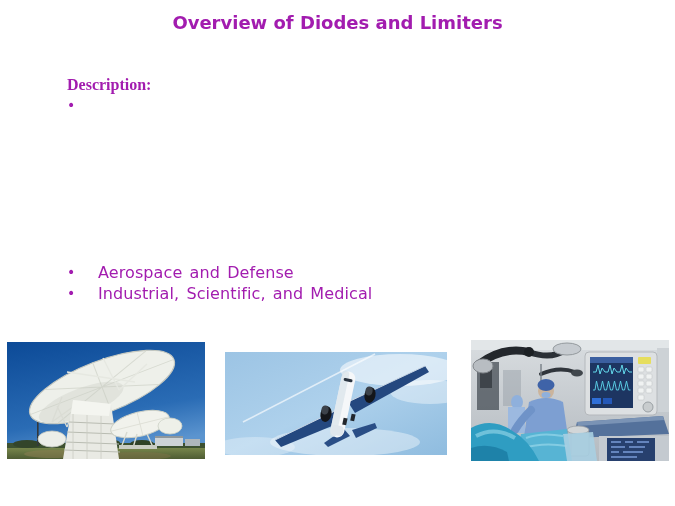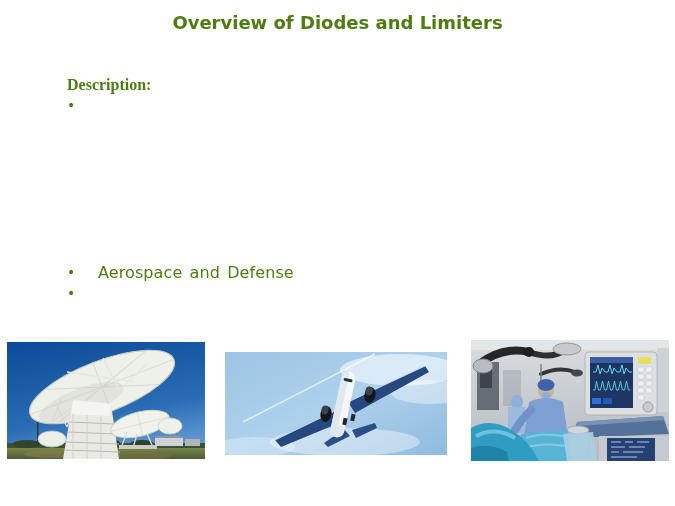--- a/index.html
+++ b/index.html
@@ -1,18 +1,18 @@
 <!DOCTYPE html>
 <html><head>
 <meta charset="utf-8">
 <style>
   html,body{margin:0;padding:0;background:#fff;}
   .slide{
     position:relative;width:675px;height:506px;background:#ffffff;
-    font-family:"DejaVu Sans", sans-serif;color:#4d7c0f;overflow:hidden;
+    font-family:"DejaVu Sans", sans-serif;color:#a21caf;overflow:hidden;
   }
   .slide-title{
     position:absolute;top:12px;left:0;right:0;text-align:center;
     font-size:18px;font-weight:bold;line-height:22px;
   }
   .section-heading{
     position:absolute;left:67px;font-size:16px;font-weight:bold;line-height:21px;
   }
   .heading-description{top:74px;font-family:Liberation Serif, serif;}
   .heading-applications{top:241px;}
@@ -50,20 +50,21 @@
   </ul>
 
 
   <ul class="bullets bullets-applications">
     <li>
       <span class="marker">•</span>
       <span>Aerospace and Defense</span>
     </li>
     <li>
       <span class="marker">•</span>
+      <span>Industrial, Scientific, and Medical</span>
     </li>
   </ul>
 
   <figure class="photo photo-satellite">
     <svg viewBox="0 0 198 117" preserveAspectRatio="none">
       <defs>
         <linearGradient id="sky1" x1="0" y1="0" x2="0.3" y2="1">
           <stop offset="0" stop-color="#0c4a97"></stop>
           <stop offset="0.7" stop-color="#2a6cb5"></stop>
           <stop offset="1" stop-color="#5b94cf"></stop>

